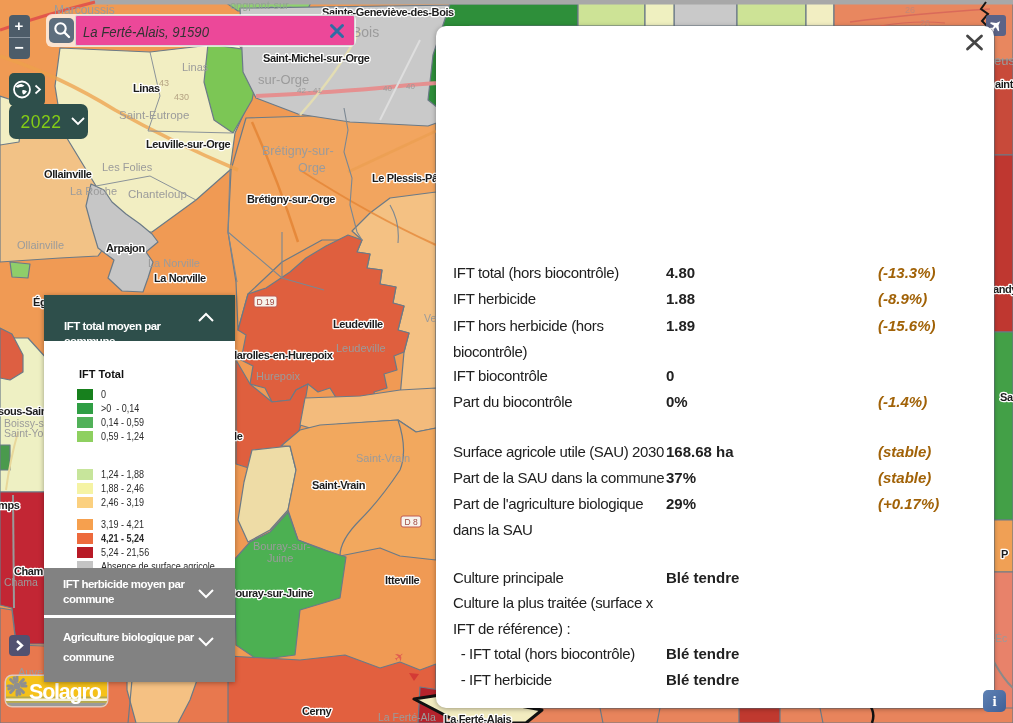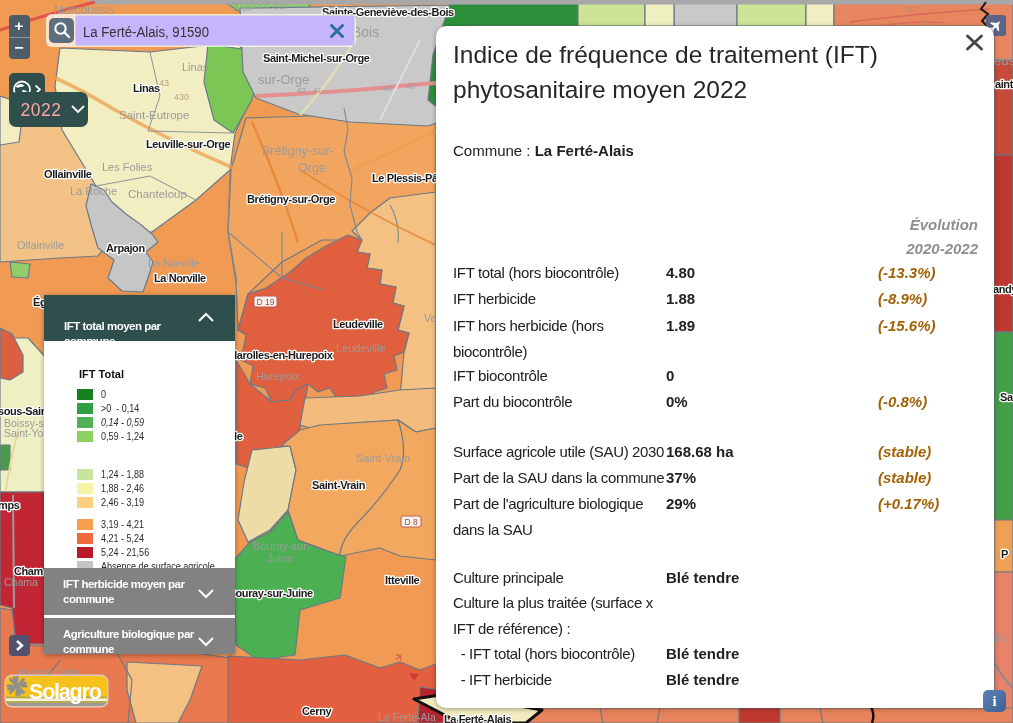--- a/index.html
+++ b/index.html
@@ -196,37 +196,37 @@
   <div style="height:21px;color:#fff;font-size:16px;font-weight:bold;text-align:center;line-height:19px;">−</div>
 </div>
 
 <div class="abs" style="left:46px;top:13.5px;width:310px;height:33px;background:rgba(255,255,255,0.72);border-radius:6px;"></div>
 <div class="abs" style="left:49px;top:17.5px;width:25px;height:25px;background:#5d6e7e;border-radius:5px;">
   <svg width="25" height="25">
       <circle cx="11.5" cy="10.5" r="5.2" fill="none" stroke="#fff" stroke-width="2.1"></circle>
       <line x1="15.5" y1="14.5" x2="20" y2="19" stroke="#fff" stroke-width="2.4" stroke-linecap="round"></line>
     </svg>
 </div>
-<div class="abs" style="left:74.5px;top:14.5px;width:280.5px;height:31px;background:#c4b5fd;border:1px solid #d7d7d7;box-sizing:border-box;border-radius:2px;">
+<div class="abs" style="left:74.5px;top:14.5px;width:280.5px;height:31px;background:#ec4899;border:1px solid #d7d7d7;box-sizing:border-box;border-radius:2px;font-style:italic;">
   <div style="position:absolute;left:7px;top:0;line-height:31px;font-size:15.5px;color:#333;transform:scaleX(0.85);transform-origin:left center;white-space:nowrap;">La Ferté-Alais, 91590</div>
   <svg style="position:absolute;right:9px;top:7px;" width="16" height="16">
       <path d="M2.5,2.5 L13.5,13.5 M13.5,2.5 L2.5,13.5" stroke="#2e6da4" stroke-width="3" stroke-linecap="round"></path>
     </svg>
 </div>
 
 <div class="abs" style="left:9px;top:73px;width:35.5px;height:33px;background:#2e4f4b;border-radius:5px;">
   <svg width="35.5" height="33">
     <circle cx="13" cy="16.5" r="8" fill="none" stroke="#fff" stroke-width="1.8"></circle>
     <path d="M6.5,13.5 Q9,10.5 12.5,11 L15.5,12.5 Q13.5,14.5 11,14 Q8,15.5 6.5,13.5 Z" fill="#fff"></path>
     <path d="M13.5,17 Q16.5,16.5 18,18.5 Q16.5,21 14,21.5 Q12.5,19 13.5,17 Z" fill="#fff"></path>
     <polyline points="26.5,12.5 31,16.5 26.5,20.5" fill="none" stroke="#fff" stroke-width="1.7"></polyline>
   </svg>
 </div>
 
-<div class="abs" style="left:9px;top:92px;width:79px;height:35px;background:#2e4f4b;border-radius:7px;color:#fca5a5;">
+<div class="abs" style="left:9px;top:104px;width:79px;height:35px;background:#2e4f4b;border-radius:7px;color:#84cc16;">
   <span style="position:absolute;left:11.5px;top:8px;font-size:17.5px;letter-spacing:0.5px;">2022</span>
   <svg style="position:absolute;left:62px;top:13px;" width="14" height="10">
       <polyline points="1,1 7,7 13,1" fill="none" stroke="#fff" stroke-width="1.8"></polyline>
     </svg>
 </div>
 
 <div class="abs" style="left:8.5px;top:635px;width:21px;height:21px;background:#515170;border-radius:4px;">
   <svg width="21" height="21">
       <polyline points="8,6 13,10.5 8,15" fill="none" stroke="#fff" stroke-width="2.4"></polyline>
     </svg>
@@ -272,53 +272,50 @@
     <div style="position:absolute;left:20px;top:24px;">IFT total moyen par<br>commune</div>
     <svg style="position:absolute;left:153px;top:16px;" width="18" height="13">
         <polyline points="2,10 9,3 16,10" fill="none" stroke="#fff" stroke-width="2"></polyline>
       </svg>
   </div>
   <div style="position:relative;height:227px;background:#fff;font-size:11px;color:#222;">
     <div style="position:absolute;left:35px;top:27px;font-size:11px;font-weight:bold;color:#111;">IFT Total</div>
     <div style="position:absolute;left:33px;top:46px;white-space:nowrap;">
       <div style="height:14px;"><span class="sw" style="background:#17801d;"></span><span class="sl">0</span></div>
       <div style="height:14px;"><span class="sw" style="background:#2f9e44;"></span><span class="sl">&gt;0&nbsp; - 0,14</span></div>
-      <div style="height:14px;font-style:italic;"><span class="sw" style="background:#51b159;"></span><span class="sl">0,14 - 0,59</span></div>
+      <div style="height:14px;"><span class="sw" style="background:#51b159;"></span><span class="sl">0,14 - 0,59</span></div>
       <div style="height:14px;"><span class="sw" style="background:#8ed060;"></span><span class="sl">0,59 - 1,24</span></div>
       <div style="height:14px;margin-top:24px;"><span class="sw" style="background:#c7e59b;"></span><span class="sl">1,24 - 1,88</span></div>
       <div style="height:14px;"><span class="sw" style="background:#f5f3a4;"></span><span class="sl">1,88 - 2,46</span></div>
       <div style="height:14px;"><span class="sw" style="background:#fbd07f;"></span><span class="sl">2,46 - 3,19</span></div>
       <div style="height:14px;margin-top:8px;"><span class="sw" style="background:#f6a04e;"></span><span class="sl">3,19 - 4,21</span></div>
-      <div style="height:14px;"><span class="sw" style="background:#ed6a3c;"></span><span class="sl">4,21 - 5,24</span></div>
+      <div style="height:14px;font-weight:bold;"><span class="sw" style="background:#ed6a3c;"></span><span class="sl">4,21 - 5,24</span></div>
       <div style="height:14px;"><span class="sw" style="background:#b81a26;"></span><span class="sl">5,24 - 21,56</span></div>
       <div style="height:14px;"><span class="sw" style="background:#c4c4c4;"></span><span class="sl">Absence de surface agricole</span></div>
     </div>
   </div>
   <div style="position:relative;height:50px;background:#828282;color:#fff;font-size:11.5px;font-weight:bold;line-height:14.5px;letter-spacing:-0.5px;border-bottom:3px solid #fff;box-sizing:border-box;">
     <div style="position:absolute;left:19px;top:9px;">IFT herbicide moyen par<br>commune</div>
     <svg style="position:absolute;left:153px;top:19px;" width="18" height="13">
         <polyline points="2,3 9,10 16,3" fill="none" stroke="#fff" stroke-width="2"></polyline>
       </svg>
   </div>
-  <div style="position:relative;height:36px;background:#828282;color:#fff;font-size:11.5px;font-weight:bold;line-height:15px;letter-spacing:-0.5px;">
+  <div style="position:relative;height:64px;background:#828282;color:#fff;font-size:11.5px;font-weight:bold;line-height:20px;letter-spacing:-0.5px;">
     <div style="position:absolute;left:19px;top:9px;">Agriculture biologique par<br>commune</div>
     <svg style="position:absolute;left:153px;top:17px;" width="18" height="13">
         <polyline points="2,3 9,10 16,3" fill="none" stroke="#fff" stroke-width="2"></polyline>
       </svg>
   </div>
 </div>
 
 <div class="abs" style="left:436px;top:26px;width:558px;height:682px;background:#fff;border-radius:10px;box-shadow:0 1px 5px rgba(0,0,0,0.35);color:#212121;">
   <svg style="position:absolute;right:10px;top:8px;" width="19" height="17">
     <path d="M2.5,2 L16.5,15 M16.5,2 L2.5,15" stroke="#fff" stroke-width="5.5" stroke-linecap="round"></path>
     <path d="M2.5,2 L16.5,15 M16.5,2 L2.5,15" stroke="#454545" stroke-width="2.8" stroke-linecap="round"></path>
   </svg>
-  <div style="position:absolute;left:17px;top:11px;font-size:24.5px;line-height:35px;color:#262626;">Indice de fréquence de traitement (IFT)<br>phytosanitaire moyen 2022</div>
-  <div style="position:absolute;left:17px;top:112px;font-size:15px;line-height:26px;">Commune&nbsp;: <b>La Ferté-Alais</b></div>
-  <div style="position:absolute;right:16px;top:187px;font-size:15px;line-height:24px;font-style:italic;font-weight:bold;color:#8f8f8f;text-align:right;">Évolution<br>2020-2022</div>
   <div class="row" style="top:233.5px;">
       <span class="lb">IFT total (hors biocontrôle)</span>
       <span class="vl">4.80</span>
       <span class="ev">(-13.3%)</span>
     </div>
   <div class="row" style="top:259.5px;">
       <span class="lb">IFT herbicide</span>
       <span class="vl">1.88</span>
       <span class="ev">(-8.9%)</span>
     </div>
@@ -327,21 +324,21 @@
       <span class="vl">1.89</span>
       <span class="ev">(-15.6%)</span>
     </div>
   <div class="row" style="top:336.5px;">
       <span class="lb">IFT biocontrôle</span>
       <span class="vl">0</span>
     </div>
   <div class="row" style="top:362.5px;">
       <span class="lb">Part du biocontrôle</span>
       <span class="vl">0%</span>
-      <span class="ev">(-0.8%)</span>
+      <span class="ev">(-1.4%)</span>
     </div>
   <div class="row" style="top:412.5px;">
       <span class="lb">Surface agricole utile (SAU) 2030</span>
       <span class="vl">168.68 ha</span>
       <span class="ev">(stable)</span>
     </div>
   <div class="row" style="top:438.5px;">
       <span class="lb">Part de la SAU dans la commune</span>
       <span class="vl">37%</span>
       <span class="ev">(stable)</span>

